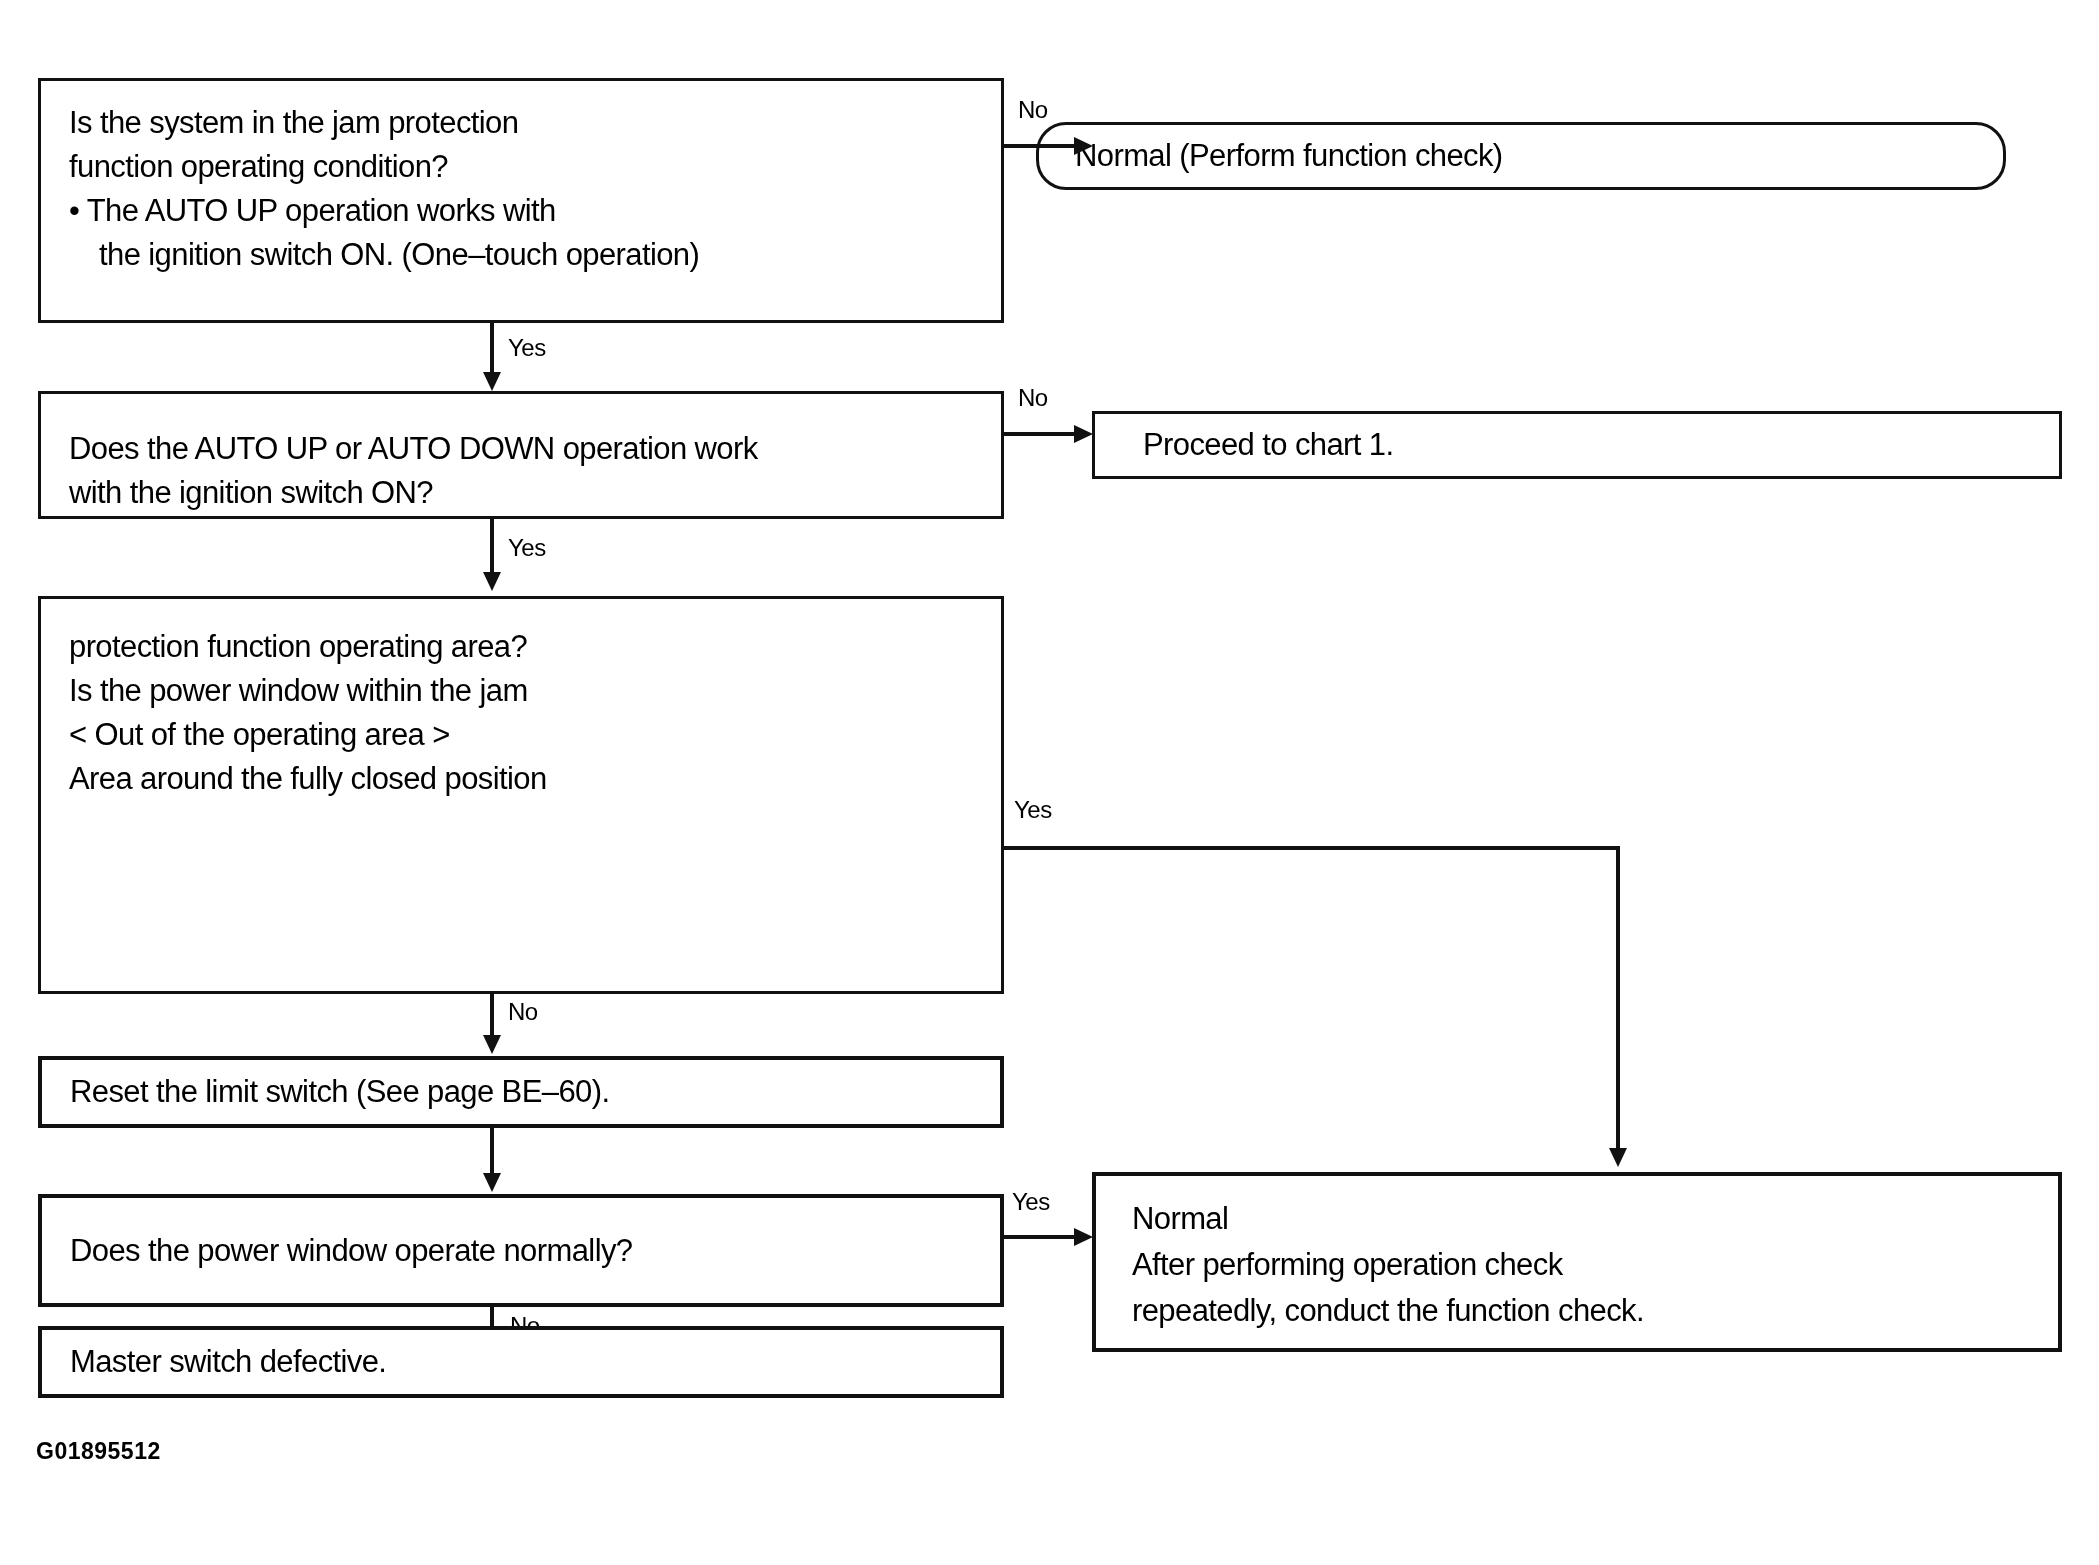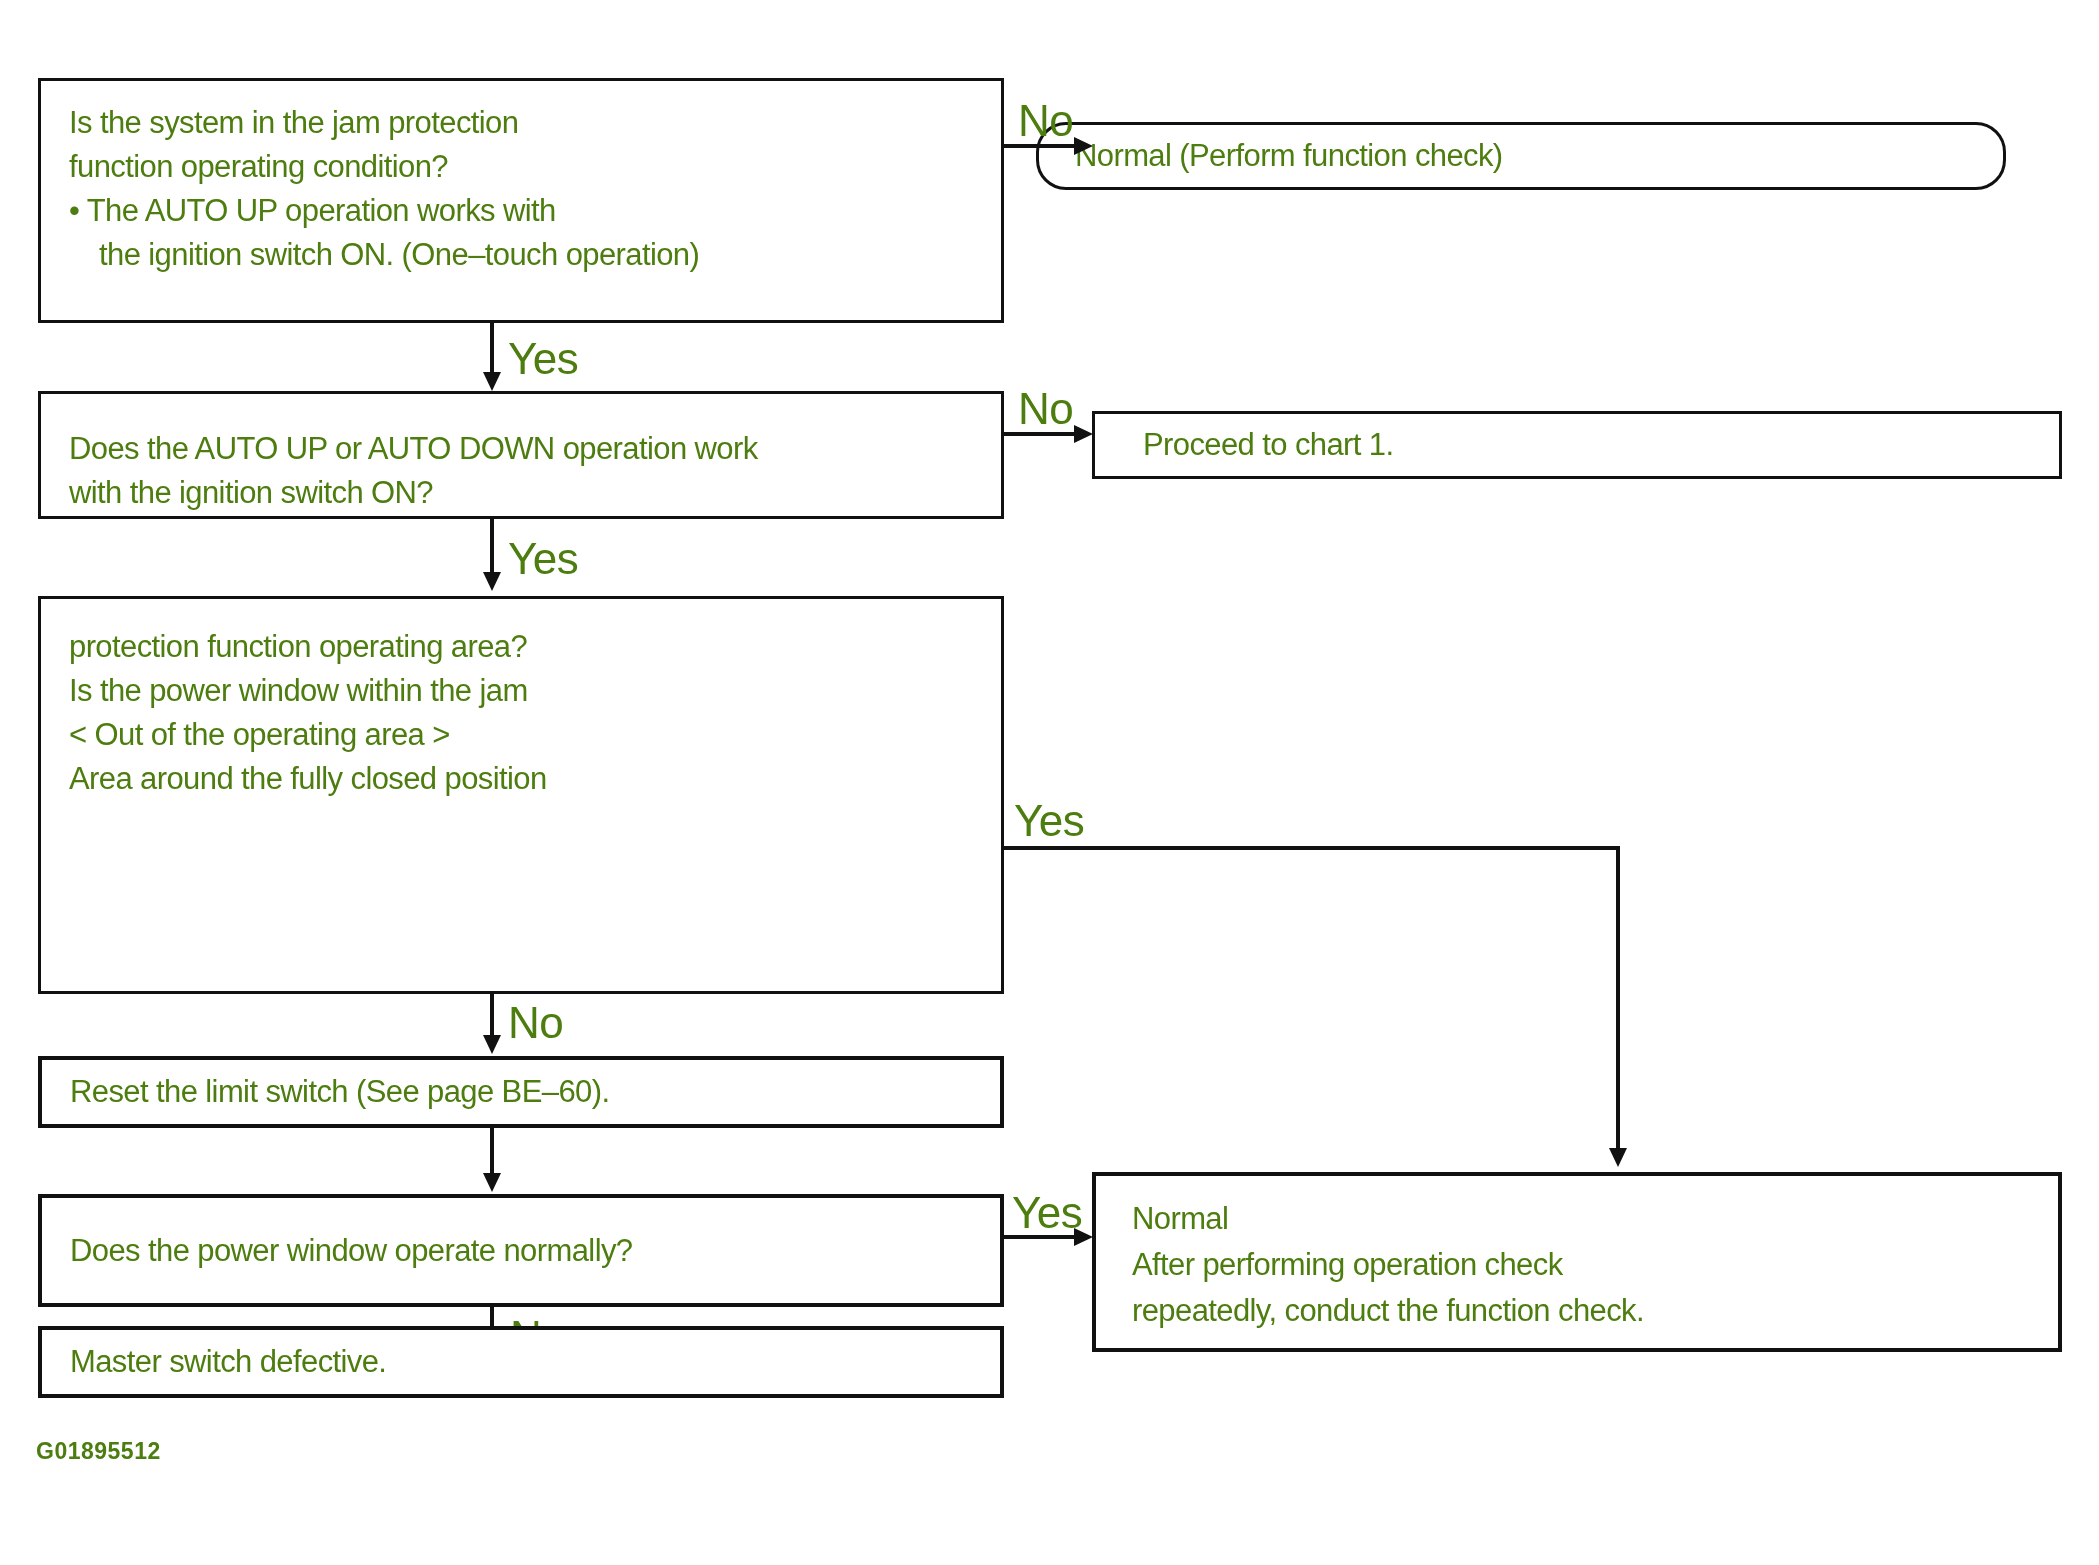--- a/index.html
+++ b/index.html
@@ -1,21 +1,21 @@
 <!DOCTYPE html>
 <html><head>
 <meta charset="utf-8">
 <style>
   html, body { margin: 0; padding: 0; background: #ffffff; }
   .canvas {
     position: relative;
     width: 2099px; height: 1565px;
     background: #ffffff;
     font-family: "Liberation Sans", sans-serif;
-    color: #4d7c0f;
+    color: #000000;
     overflow: hidden;
   }
   .box {
     position: absolute;
     border: 3px solid #111111;
     background: #ffffff;
     box-sizing: border-box;
   }
   .box.heavy { border-width: 4px; }
   .tline {
@@ -36,21 +36,21 @@
     border-left: 19px solid #111111;
   }
   .arr-down {
     position: absolute; width: 0; height: 0;
     border-left: 9px solid transparent;
     border-right: 9px solid transparent;
     border-top: 19px solid #111111;
   }
   .lbl {
     position: absolute;
-    font-size: 44px;
+    font-size: 24px;
     letter-spacing: -0.5px;
     white-space: nowrap;
   }
   .figid {
     position: absolute;
     font-size: 23px;
     font-weight: 700;
     letter-spacing: 0.5px;
   }
 </style>

